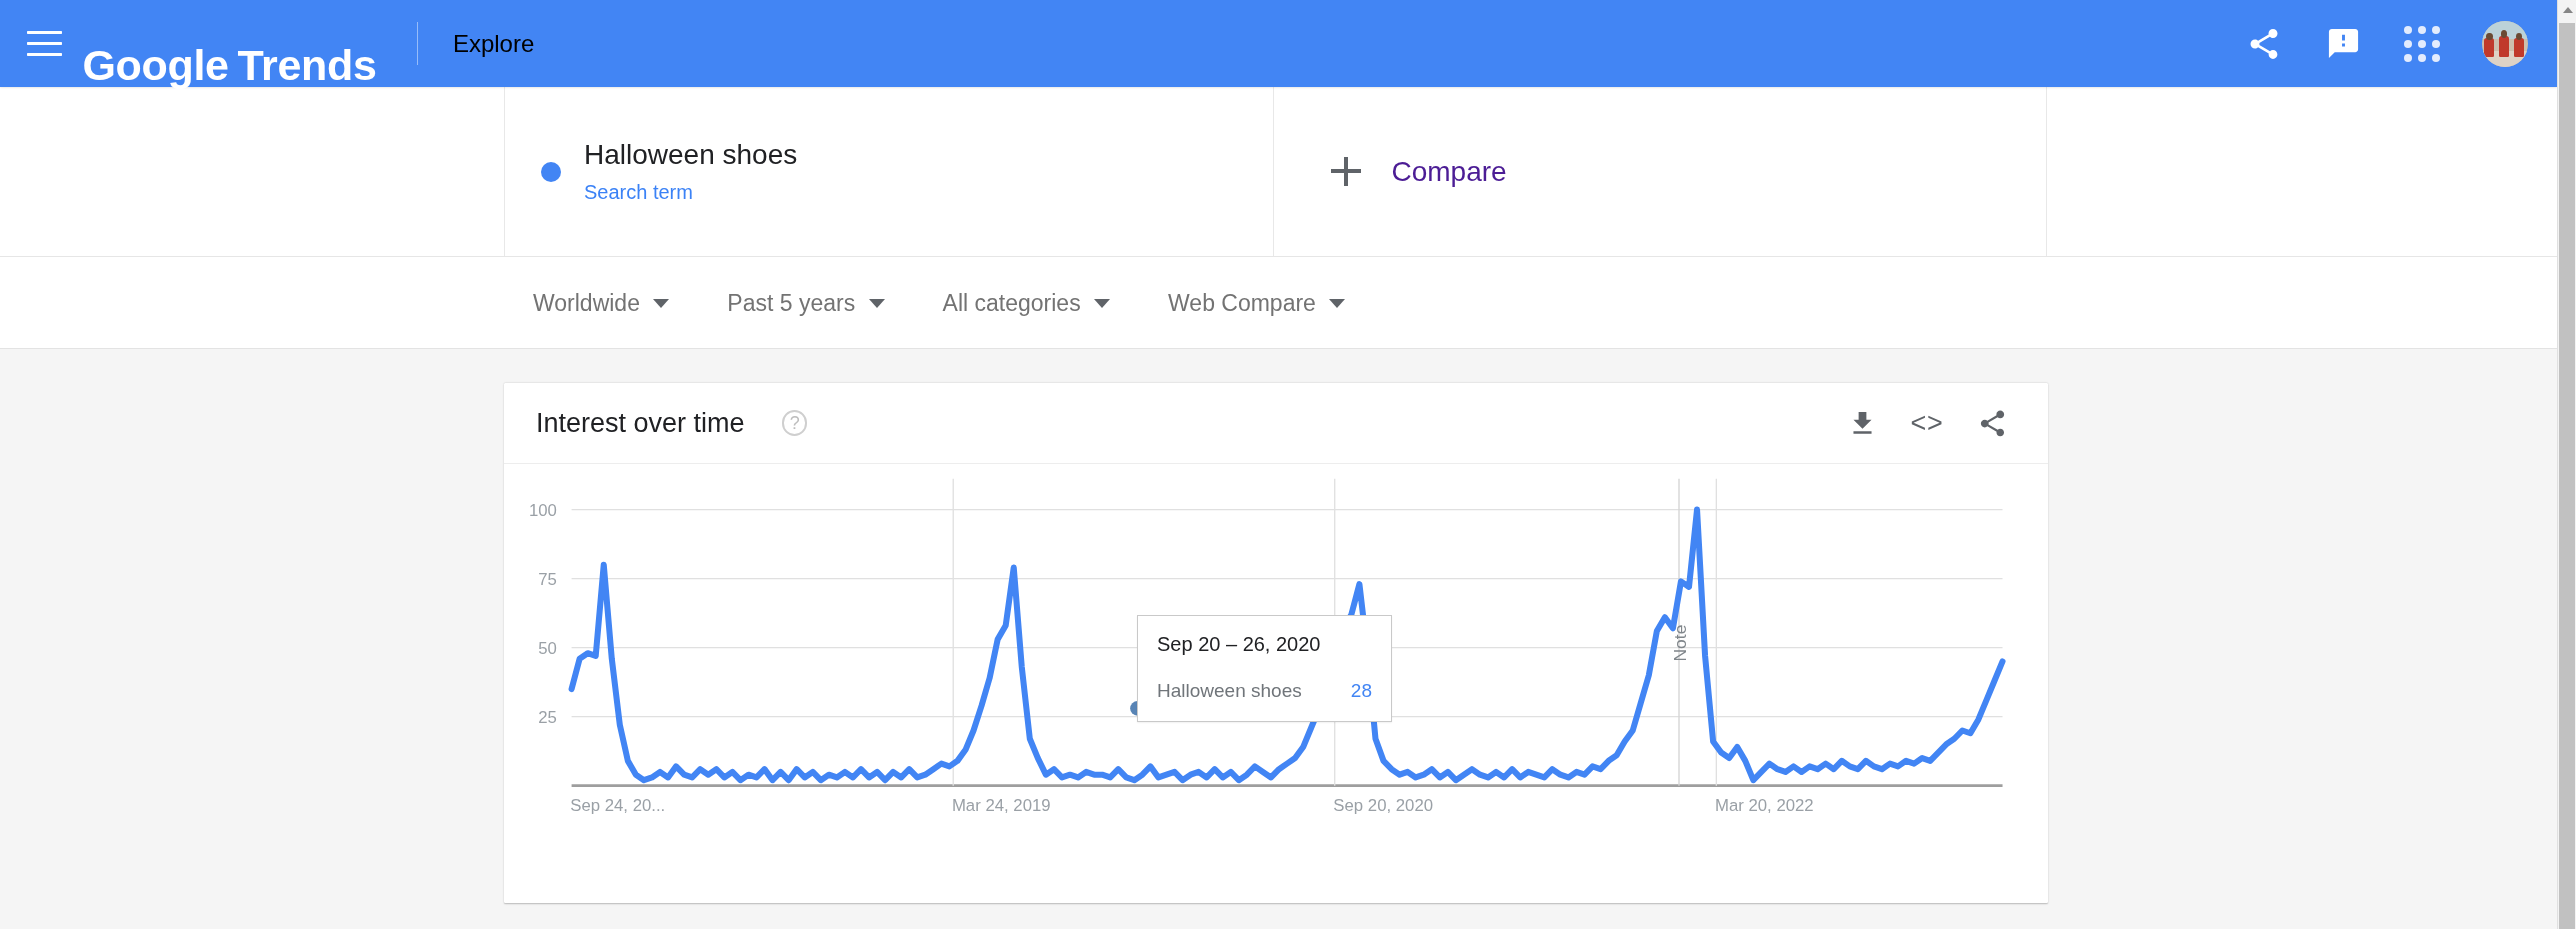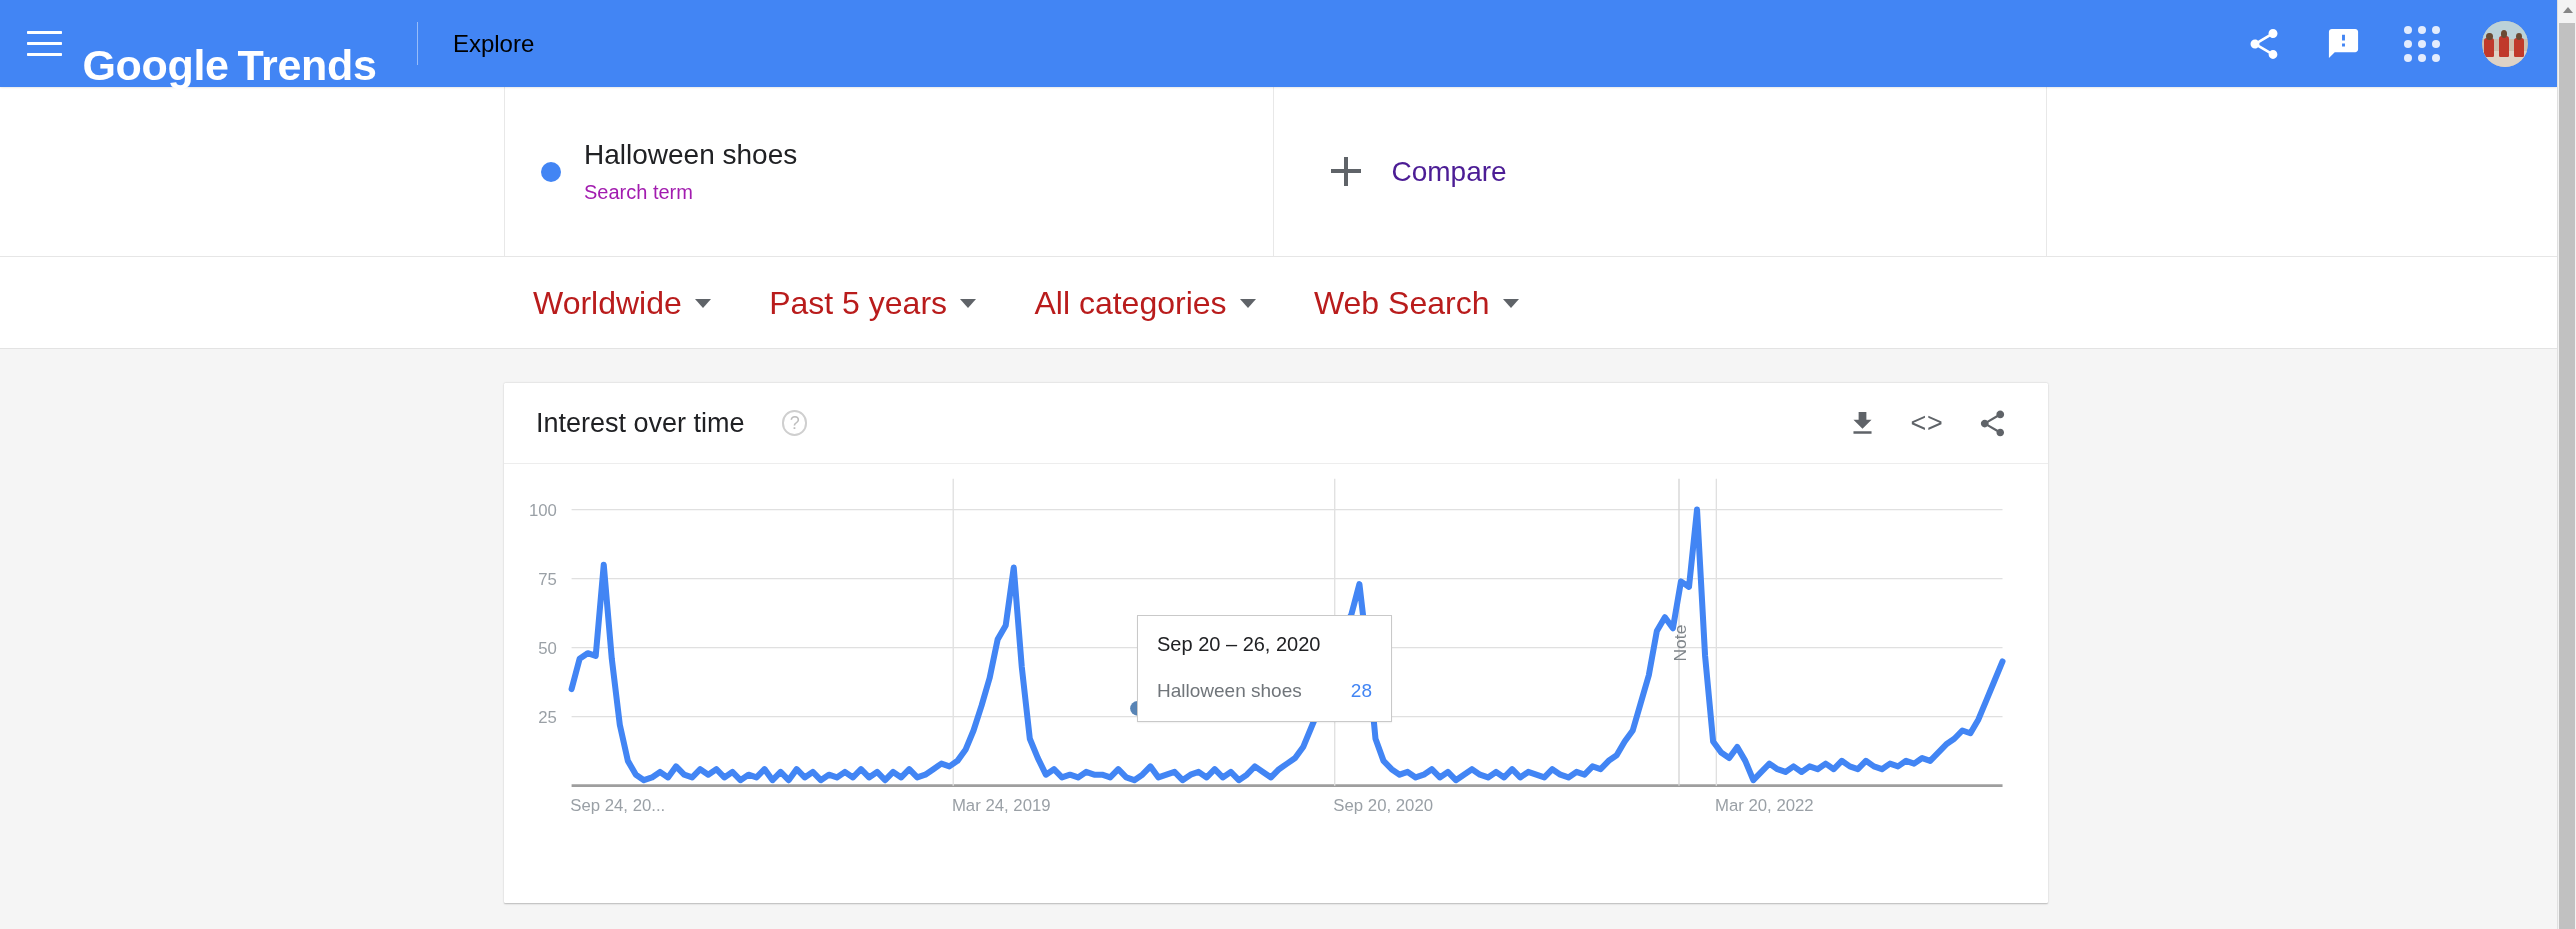--- a/index.html
+++ b/index.html
@@ -123,21 +123,21 @@
   }
   .term-dot {
     width: 20px; height: 20px;
     border-radius: 50%;
     background: #4285f4;
     flex: none;
     margin-right: 23px;
   }
   .term-text { display: flex; flex-direction: column; }
   .term-title { font-size: 28px; color: #202124; line-height: 1.15; }
-  .term-sub { font-size: 20px; color: #a21caf; margin-top: 10.7px; }
+  .term-sub { font-size: 20px; color: #3b82f6; margin-top: 10.7px; }
 
   .compare-panel {
     position: absolute;
     top: 0; left: 1276px;
     width: 771px;
     height: 169px;
     border-right: 1.3px solid #e8e8e8;
     display: flex;
     align-items: center;
     padding-left: 55px;
@@ -169,21 +169,21 @@
     padding-left: 533px;
     z-index: 15;
   }
   .filter {
     display: flex;
     align-items: center;
     margin-right: 58px;
     cursor: pointer;
     white-space: nowrap;
   }
-  .filter-label { font-size: 32px; color: #b91c1c; }
+  .filter-label { font-size: 23px; color: #737373; }
   .caret {
     margin-left: 13.4px;
     width: 0; height: 0;
     border-left: 8.7px solid transparent;
     border-right: 8.7px solid transparent;
     border-top: 9.4px solid #5f6368;
   }
 
   
   .content {
@@ -380,21 +380,21 @@
     </div>
     <div class="filter">
       <span class="filter-label">Past 5 years</span>
       <span class="caret"></span>
     </div>
     <div class="filter">
       <span class="filter-label">All categories</span>
       <span class="caret"></span>
     </div>
     <div class="filter">
-      <span class="filter-label">Web Search</span>
+      <span class="filter-label">Web Compare</span>
       <span class="caret"></span>
     </div>
   </div>
 
   <div class="content">
 
     <div class="card">
 
       <div class="card-header">
         <div class="card-title">Interest over time</div>

